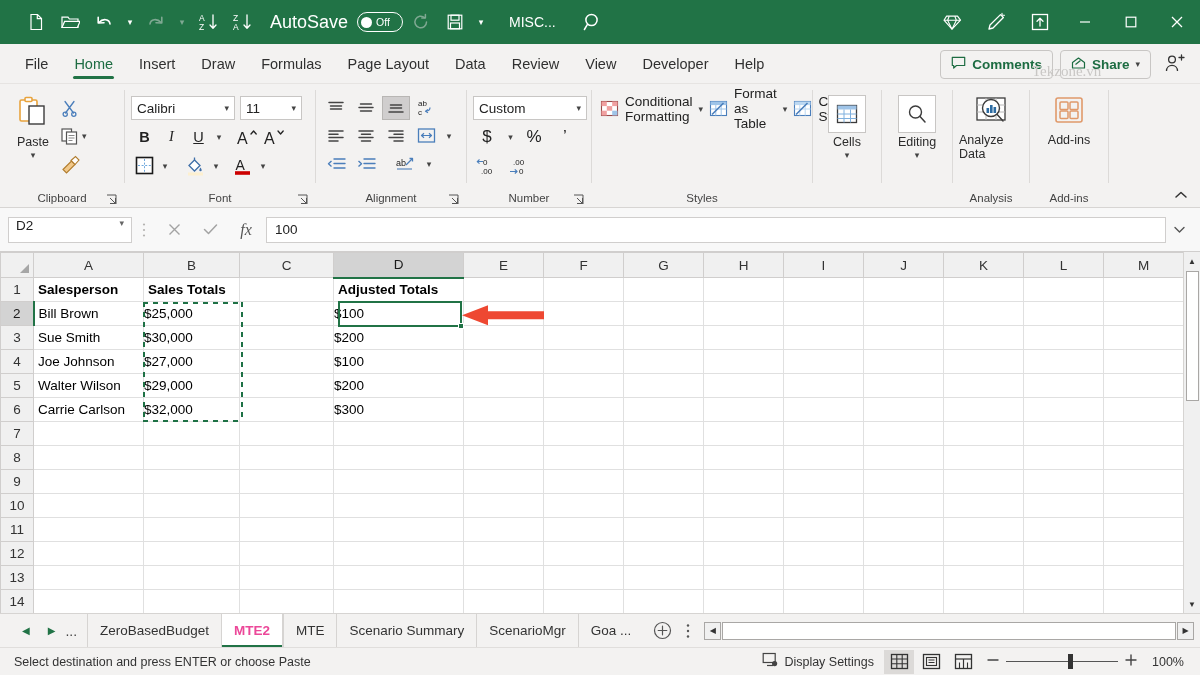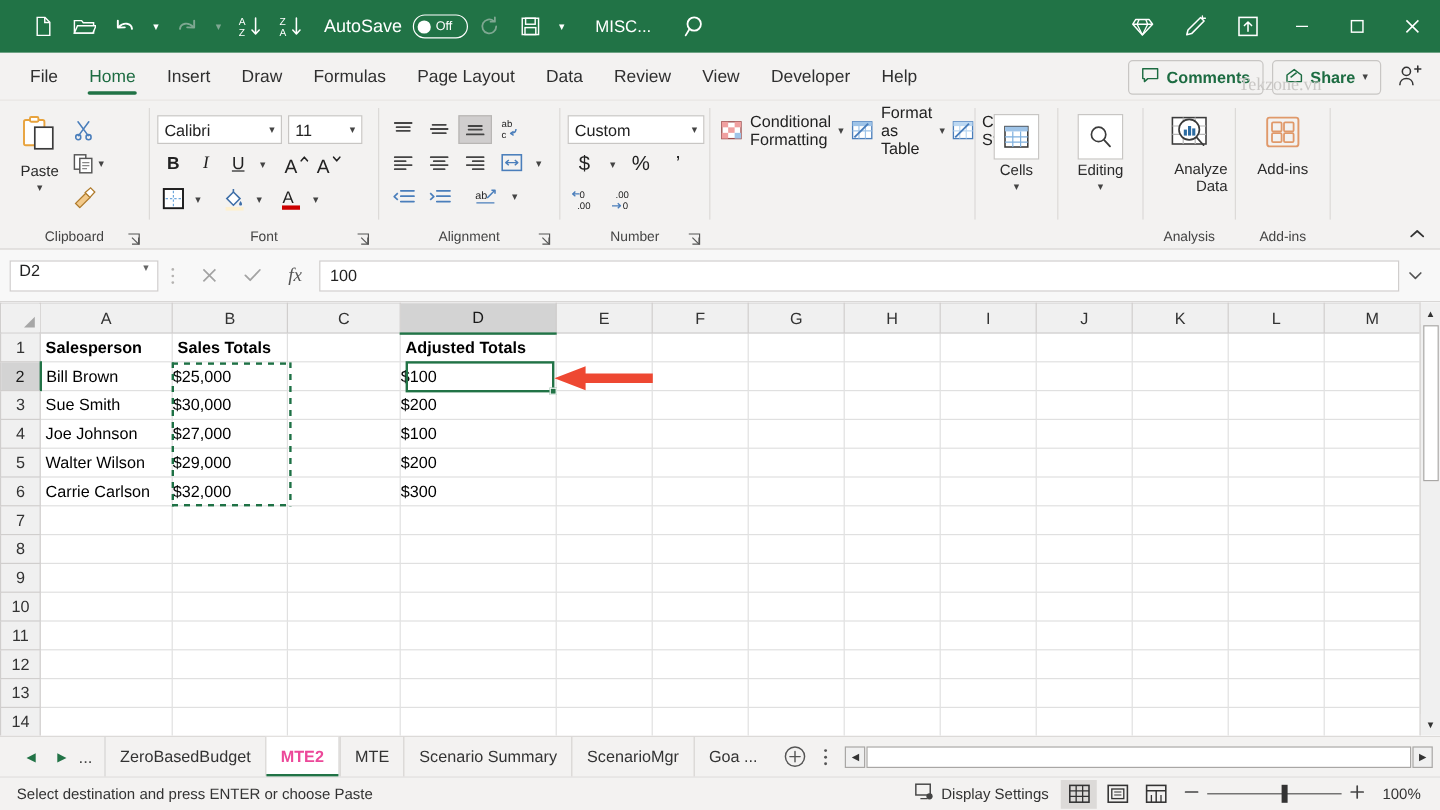--- a/index.html
+++ b/index.html
@@ -34,21 +34,21 @@
     color: #ffffff;
   }
   .qat-btn.dim { color: #7fa892; }
   .qat-chev {
     width: 16px; height: 30px;
     display: flex; align-items: center; justify-content: center;
     color: #ffffff; font-size: 9px;
   }
   .qat-chev.dim { color: #7fa892; }
   .autosave-label {
-    color: #ffffff; font-size: 15px; margin-left: 10px; margin-right: 7px;
+    color: #ffffff; font-size: 18px; margin-left: 10px; margin-right: 7px;
     white-space: nowrap;
   }
   .toggle {
     width: 46px; height: 20px; border-radius: 10px;
     border: 1.3px solid #ffffff;
     display: flex; align-items: center;
     padding: 0 3px;
     gap: 4px;
   }
   .toggle .knob { width: 11px; height: 11px; border-radius: 50%; background: #ffffff; flex-shrink: 0; }
@@ -150,21 +150,21 @@
   .dlg-launch {
     position: absolute; right: 6px; bottom: 1px;
     width: 14px; height: 16px; color: #444;
     display: flex; align-items: center; justify-content: center;
   }
 
   .bigbtn {
     display: flex; flex-direction: column; align-items: center;
     width: 54px; padding-top: 4px;
   }
-  .bigbtn .lbl { font-size: 12.5px; color: #2b2b2b; margin-top: 2px; text-align:right; line-height:14px;}
+  .bigbtn .lbl { font-size: 12.5px; color: #2b2b2b; margin-top: 2px; text-align:left; line-height:14px;}
   .bigbtn .chev { font-size: 9px; color: #444; margin-top: 1px; }
 
   .smallcol { display: flex; flex-direction: column; gap: 2px; padding-top: 4px;}
   .smallrow { display: flex; align-items: center; gap: 3px; height: 26px; }
   .ic { display: flex; align-items: center; justify-content: center; }
   .chev { font-size: 9px; color: #444; }
 
   
   .fontgrp-rows { display: flex; flex-direction: column; gap: 4px; padding-top: 5px;}
   .combo {
@@ -817,20 +817,21 @@
                   <rect x="1.5" y="2.5" width="16" height="3.6" fill="#bcd8f2"></rect>
                   <path d="M1.5 10h16M6.8 6.1v10.4M12.2 6.1v10.4" stroke="#bcd8f2" stroke-width="1"></path>
                   <path d="M3 15.5 14.5 4" stroke="#4a7ebb" stroke-width="1.6"></path>
                 </svg>
             </span>
             <span class="t">Cell Styles</span>
             <span class="chev">▾</span>
           </div>
         </div>
       </div>
+      <div class="grp-label">Styles</div>
     </div>
     <div class="grp-sep"></div>
 
     <div class="grp" style="width:68px">
       <div class="grp-body" style="justify-content:center">
         <div class="bigbtn">
           <span class="cellbox">
             <svg width="24" height="24" viewBox="0 0 24 24">
                 <rect x="2.5" y="3.5" width="19" height="17" fill="#fff" stroke="#3b3b3b" stroke-width="1.3"></rect>
                 <rect x="2.5" y="3.5" width="19" height="4" fill="#9fc4e8"></rect>

